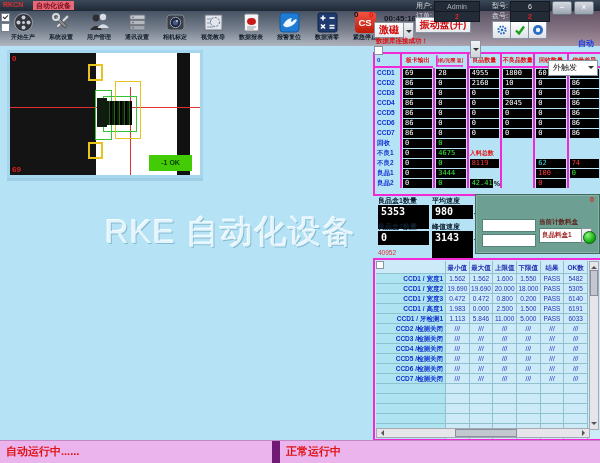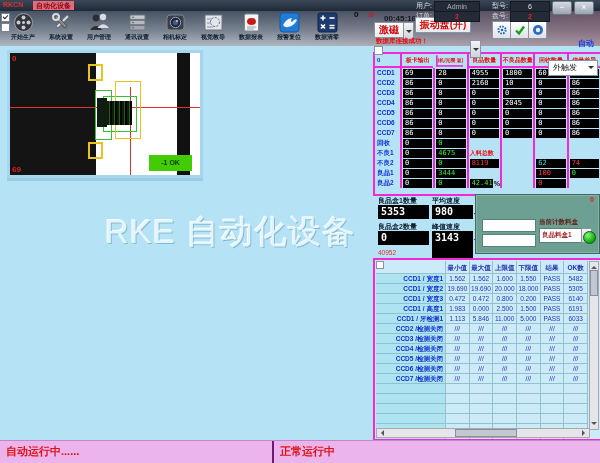--- a/index.html
+++ b/index.html
@@ -116,21 +116,21 @@
   .hthumb{position:absolute;left:78px;top:0px;width:60px;height:6px;background:#c2c7d0;border:1px solid #8890a0}
   .tri{width:0;height:0;position:absolute;border:3px solid transparent}
   .tri.up{left:1px;top:1px;border-bottom-color:#555}
   .tri.down{left:1px;bottom:1px;border-top-color:#555}
   .tri.left{left:1px;top:1px;border-right-color:#555}
   .tri.right{right:1px;top:1px;border-left-color:#555}
   
   .statusbar{position:absolute;left:0;top:440px;width:600px;height:23px;background:#ecb4ec;
     border-top:1px solid #c488c4;display:flex}
   .scell{font-size:11px;font-weight:bold;color:#e01010;line-height:21px;padding-left:6px;white-space:nowrap}
-  .scell1{width:266px;border-right:2px solid #701a75}
+  .scell1{width:266px;border-right:8px solid #701a75}
   .scell2{flex:1}
 </style>
 </head>
 <body>
 
 <div class="window">
 
   <div class="titlebar">
     <span class="apptitle">RKCN</span>
     <span class="appbadge">自动化设备</span>
@@ -213,20 +213,24 @@
       </div>
       <div class="toolbtn">
         <svg class="ticon" viewBox="0 0 21 21">
           <rect x="1" y="1" width="19" height="19" rx="2" fill="#1e3a6e" stroke="#0f2448"></rect>
           <path d="M6 3.5 v5 M3.5 6 h5" stroke="#fff" stroke-width="1.6"></path>
           <path d="M12.5 6 h5" stroke="#fff" stroke-width="1.6"></path>
           <path d="M4 12.5 l4 4 M8 12.5 l-4 4" stroke="#fff" stroke-width="1.6"></path>
           <path d="M12.5 13.5 h5 M12.5 16 h5" stroke="#fff" stroke-width="1.6"></path>
           </svg>
         <span class="tlabel">数据清零</span>
+      </div>
+      <div class="toolbtn">
+        <div class="csicon">CS</div>
+        <span class="tlabel">紧急停止</span>
       </div>
     </div>
 
     <span class="ctrl cnum" style="left:354px;top:-1px;color:#101010">0</span>
     <span class="ctrl cnum" style="left:369px;top:-1px;color:#e01010">0</span>
     <span class="ctrl timer" style="left:384px;top:3px">00:45:16</span>
     <div class="ctrl rbtn" style="left:374px;top:11px;width:28px;height:14px;line-height:14px">激磁</div>
     <div class="ctrl ddbtn" style="left:403px;top:11px;width:9px;height:16px"></div>
     <div class="ctrl rbtn" style="left:415px;top:6px;width:54px;height:14px;line-height:14px">振动盘(开)</div>
     <div class="ctrl ddbtn" style="left:470px;top:11px;width:9px;height:16px"></div>
@@ -494,21 +498,21 @@
       </div>
       <div class="mcell mcol"></div>
       <div class="mcell mcol">
         <div class="vbox vr">0</div>
       </div>
       <div class="mcell mcol"></div>
     </div>
 
   <span class="slabel" style="left:378px;top:196px">良品盒1数量</span>
   <span class="slabel" style="left:432px;top:196px">平均速度</span>
-  <div class="sval" style="left:378px;top:205px;width:48px;height:14px">5353</div>
+  <div class="sval" style="left:378px;top:205px;width:48px;height:24px">5353</div>
   <div class="sval" style="left:432px;top:205px;width:38px;height:14px">980</div>
   <span class="sunit" style="left:474px;top:209px">个/分钟</span>
   <span class="slabel" style="left:378px;top:222px">良品盒2数量</span>
   <span class="slabel" style="left:432px;top:222px">峰值速度</span>
   <div class="sval" style="left:378px;top:231px;width:48px;height:14px">0</div>
   <div class="sval" style="left:432px;top:231px;width:38px;height:28px">3143</div>
   <span class="sunit" style="left:474px;top:235px">个/分钟</span>
   <span class="stotal" style="left:378px;top:249px">40952</span>
 
   <div class="counterpanel">

